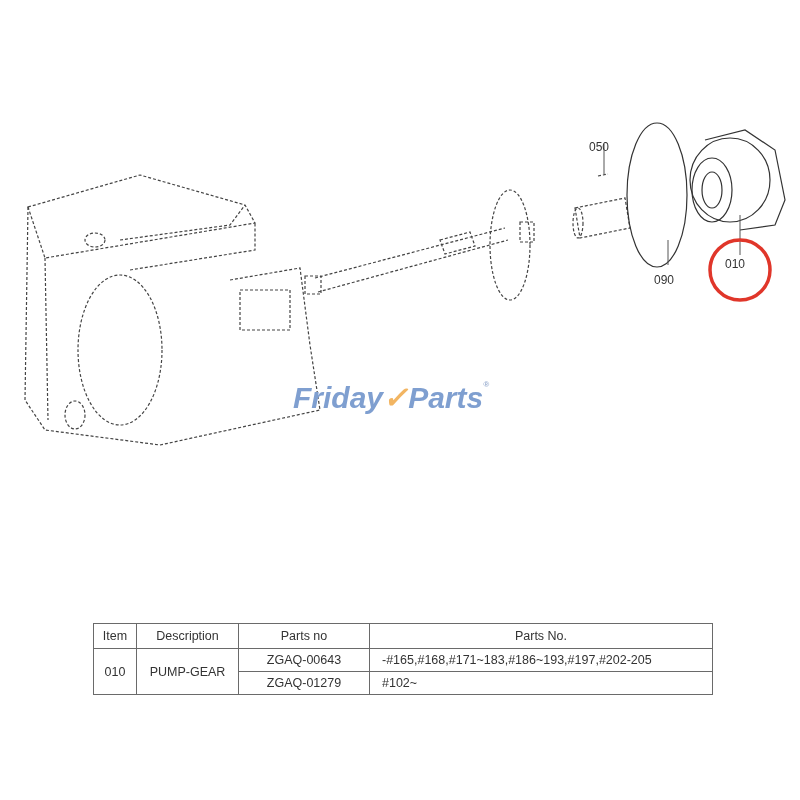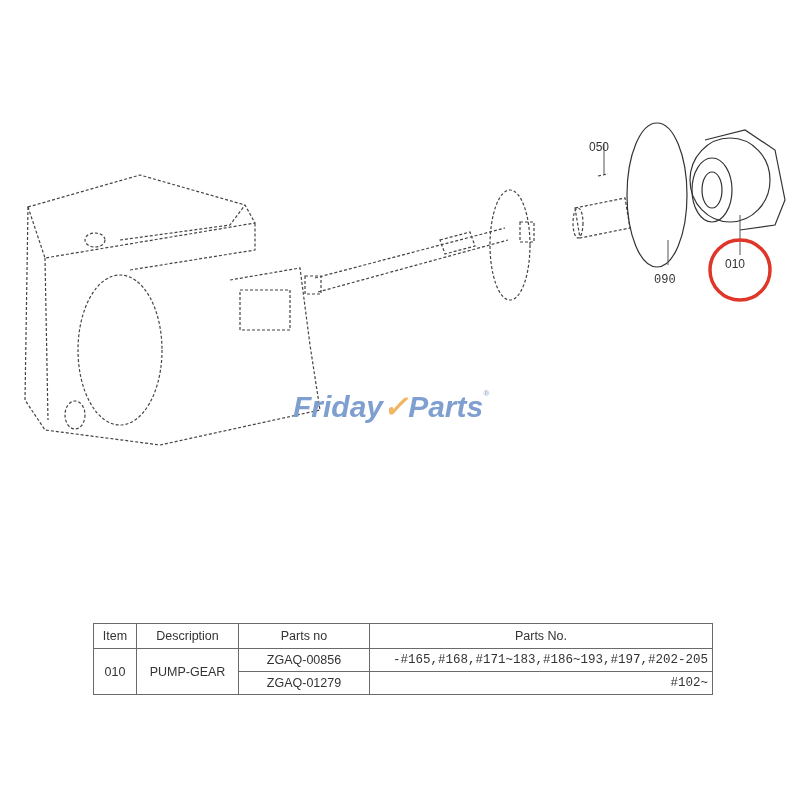--- a/index.html
+++ b/index.html
@@ -1,27 +1,27 @@
 <!DOCTYPE html>
 <html><head>
 <meta charset="utf-8">
 <style>
   html, body { margin:0; padding:0; background:#ffffff; }
   body { width:800px; height:800px; position:relative; overflow:hidden; font-family:"Liberation Sans", sans-serif; }
   .diagram { position:absolute; left:0; top:0; width:800px; height:560px; }
   .callout { position:absolute; font-size:12px; color:#333; font-family:"Liberation Sans", sans-serif; }
-  .logo { position:absolute; left:293px; top:380px; font-size:30px; font-weight:bold; font-style:italic; letter-spacing:0px; font-family:"Liberation Sans", sans-serif;margin-top:9px; }
+  .logo { position:absolute; left:293px; top:380px; font-size:30px; font-weight:bold; font-style:italic; letter-spacing:0px; font-family:"Liberation Sans", sans-serif; }
   .logo .w1 { color:#7f9fd0; }
   .logo .mark { color:#f2b562; }
   .logo .reg { font-size:8px; color:#9aaed0; vertical-align:top; }
   table.parts { position:absolute; left:93px; top:623px; width:620px; border-collapse:collapse; font-size:12.5px; color:#333;padding-left:48px; }
   table.parts td, table.parts th { border:1.5px solid #6a6a6a; font-weight:normal; text-align:center; padding:0 4px; }
   table.parts th { height:24px; }
   table.parts td { height:22px; }
-  table.parts td.serial { text-align:right; padding-left:12px;font-family:Liberation Mono, monospace; }
+  table.parts td.serial { text-align:left; padding-left:12px; }
   .c-item { width:34px; } .c-desc { width:93px; } .c-part { width:122px;margin-left:32px; }
 </style>
 </head>
 <body>
 
 <div class="diagram">
   <svg width="800" height="560" viewBox="0 0 800 560">
     <g fill="none" stroke="#444" stroke-width="1.2" stroke-dasharray="3 2">
 
       <path d="M28 207 L140 175 L245 205 L255 223 L45 258 Z"></path>
@@ -56,40 +56,40 @@
       <ellipse cx="712" cy="190" rx="10" ry="18"></ellipse>
     </g>
     <g stroke="#555" stroke-width="1">
       <line x1="604" y1="144" x2="604" y2="174"></line>
       <line x1="668" y1="265" x2="668" y2="240"></line>
       <line x1="740" y1="255" x2="740" y2="215"></line>
     </g>
     <circle cx="740" cy="270" r="30" fill="none" stroke="#e0362a" stroke-width="3.5"></circle>
   </svg>
   <span class="callout" style="left:589px;top:124px;margin-top:16px;">050</span>
-  <span class="callout" style="left:654px;top:273px;font-family:Liberation Mono, monospace;">090</span>
+  <span class="callout" style="left:654px;top:273px;">090</span>
   <span class="callout" style="left:725px;top:257px;">010</span>
 </div>
 
 <div class="logo">
   <span class="w1">Friday</span><span class="mark">✓</span><span class="w1">Parts</span><span class="reg">®</span>
 </div>
 
 <table class="parts">
   <tbody>
       <tr>
     <th class="c-item">Item</th>
     <th class="c-desc">Description</th>
     <th class="c-part">Parts no</th>
     <th>Parts No.</th>
   </tr>
   <tr>
     <td rowspan="2">010</td>
     <td rowspan="2">PUMP-GEAR</td>
-    <td>ZGAQ-00856</td>
+    <td>ZGAQ-00643</td>
     <td class="serial">-#165,#168,#171~183,#186~193,#197,#202-205</td>
   </tr>
   <tr>
     <td>ZGAQ-01279</td>
     <td class="serial">#102~</td>
   </tr>
 </tbody>
   </table>
 
 </body></html>

